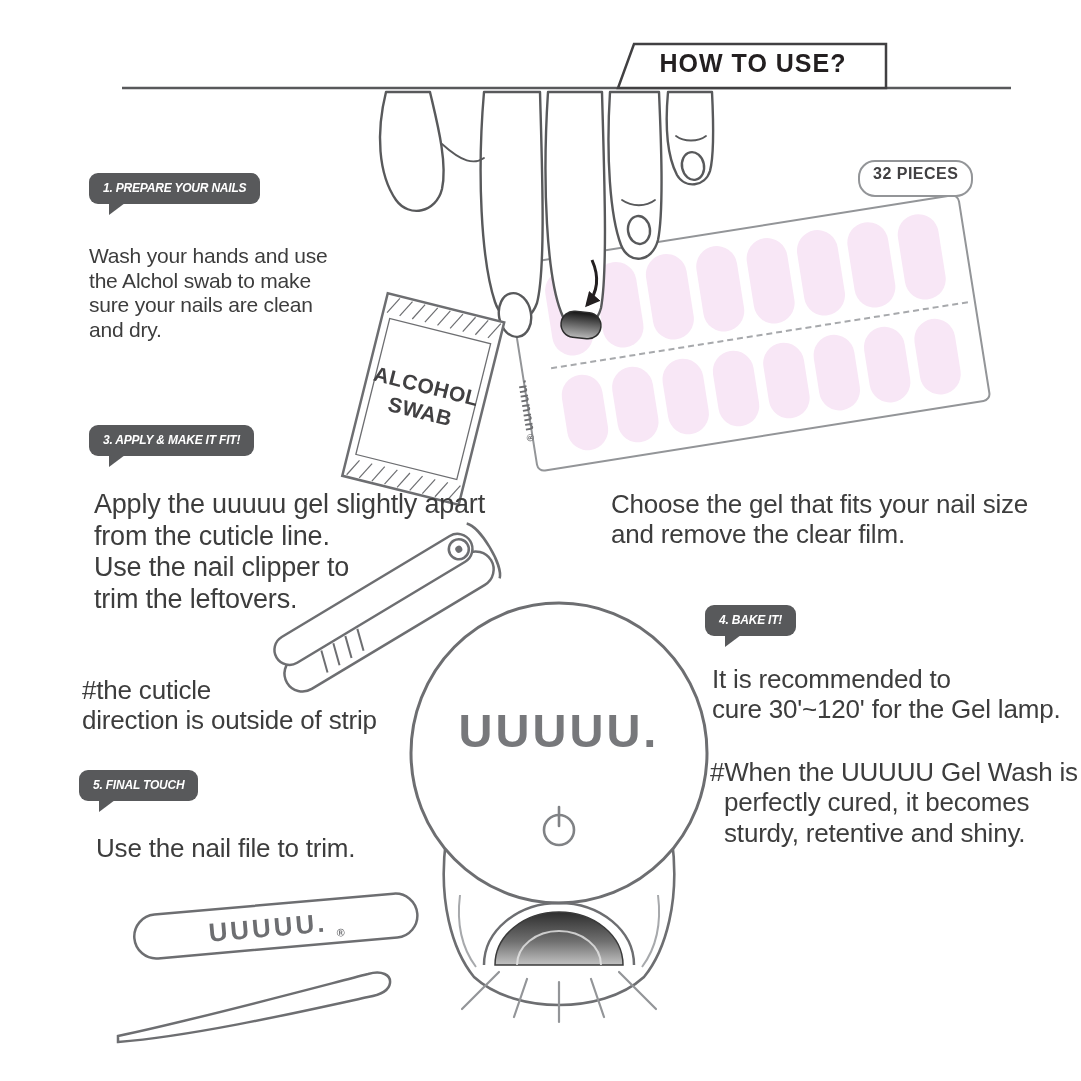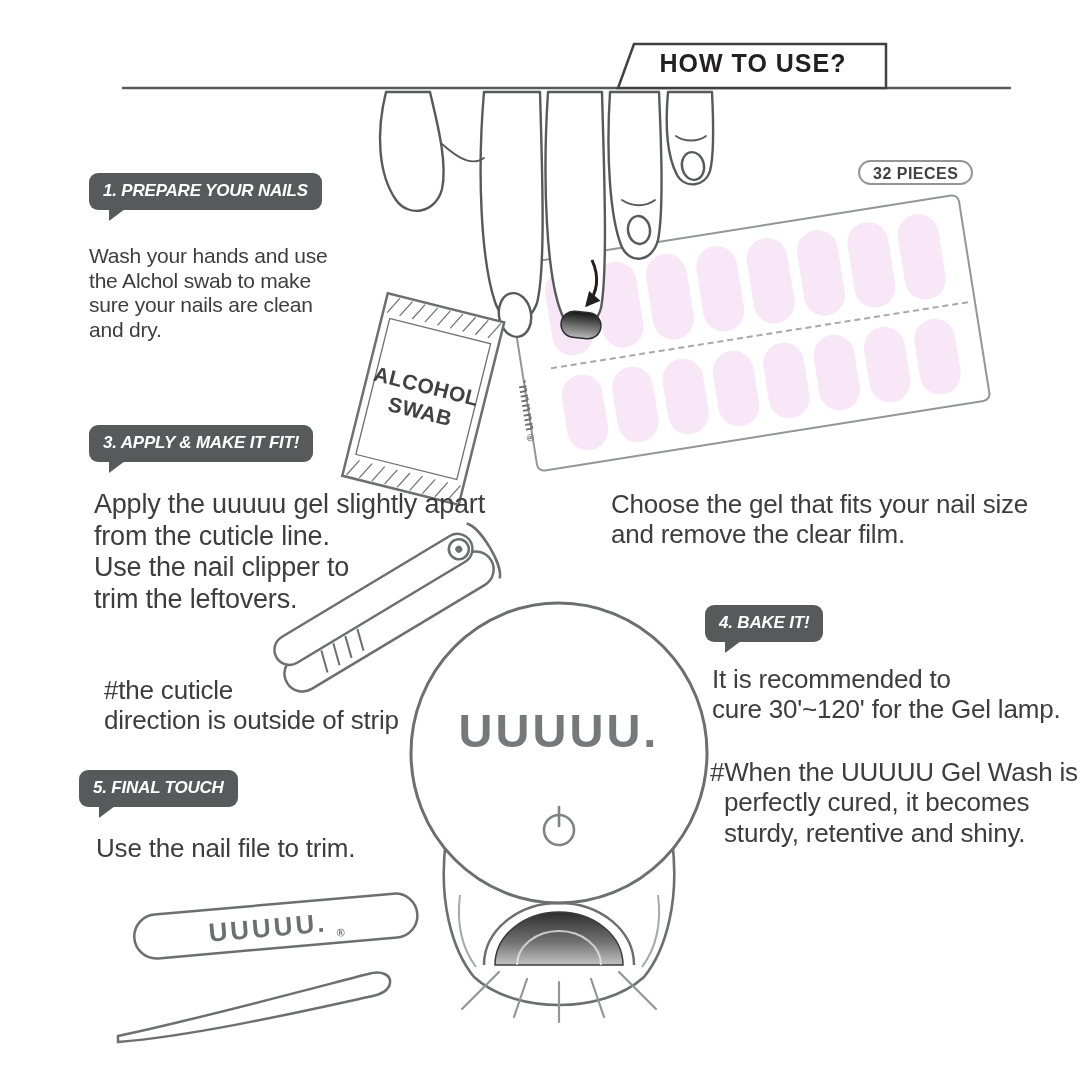--- a/index.html
+++ b/index.html
@@ -8,21 +8,21 @@
     font-family:"Liberation Sans",sans-serif;color:var(--body-text,#3d3d3d);margin-left:26px;
   }
   svg{position:absolute;overflow:visible;}
   .header-art{left:88px;top:36px;z-index:10;}
   .header-title{
     position:absolute;left:598px;top:49px;width:258px;text-align:center;z-index:11;
     font-weight:bold;font-size:25px;letter-spacing:1px;color:#231f20;
   }
   .pieces-badge{
     position:absolute;left:832px;top:160px;z-index:7;background:#fff;
-    border:2.5px solid #939598;border-radius:17px;padding:3px 13px 0;
+    border:2.5px solid #939598;border-radius:17px;padding:3px 13px 12px;
     font-size:16px;font-weight:bold;letter-spacing:0.5px;color:#414042;white-space:nowrap;
   }
   
   .sheet{
     position:absolute;left:492px;top:228px;width:460px;z-index:2;background:#fff;
     border:2.5px solid #939598;border-radius:8px;transform:rotate(-9deg);
     padding:12px 12px 12px 34px;box-sizing:border-box;
   }
   .sheet-row{display:flex;gap:10px;justify-content:flex-start;}
   .nail{width:41px;border-radius:21px;flex:0 0 auto;}
@@ -30,41 +30,41 @@
   .row-bottom .nail{height:76px;}
   .sheet-divider{border-top:2px dashed #a7a9ac;margin:8px -6px 10px -6px;}
   .sheet-logo{
     position:absolute;left:4px;bottom:30px;transform-origin:left bottom;transform:rotate(-90deg);
     font-size:14px;font-weight:bold;color:#6d6e71;display:flex;gap:3px;align-items:center;letter-spacing:1px;
   }
   .sheet-logo .reg{font-size:10px;letter-spacing:0;}
   
   .bubble{
     position:absolute;background:var(--bubble-bg,#58595b);color:#fff;z-index:6;
-    font-style:italic;font-weight:bold;font-size:17px;letter-spacing:-0.2px;
+    font-style:italic;font-weight:bold;font-size:12px;letter-spacing:-0.2px;
     padding:8px 14px 9px;border-radius:9px;white-space:nowrap;
   }
   .bubble::after{
     content:"";position:absolute;left:20px;bottom:-11px;width:0;height:0;border-style:solid;
     border-width:12px 16px 0 0;
     border-color:var(--bubble-bg,#58595b) transparent transparent transparent;
   }
   #b1{left:63px;top:173px;}
   #b3{left:63px;top:425px;}
   #b2{left:779px;top:425px;}
   #b4{left:679px;top:605px;}
   #b5{left:53px;top:770px;}
   
   .body-text{
     position:absolute;z-index:5;font-size:26px;line-height:1.17;letter-spacing:-0.2px;
     white-space:pre-wrap;color:var(--body-text,#3d3d3d);
   }
   #t1{left:63px;top:244px;font-size:21px;}
   #t3{left:68px;top:489px;font-size:27px;}
-  #t3n{left:78px;top:675px;}
+  #t3n{left:56px;top:675px;}
   #t2{left:585px;top:489px;}
   #t4{left:686px;top:664px;}
   #t4n{left:684px;top:757px;}
   #t5{left:70px;top:833px;text-align:right;}
   
   .hand-art{left:330px;top:88px;z-index:3;}
   .swab-art{left:305px;top:293px;z-index:4;}
   .clipper-art{left:225px;top:510px;z-index:3;}
   .lamp-art{left:368px;top:595px;z-index:2;}
   .file-art{left:80px;top:868px;z-index:2;}

